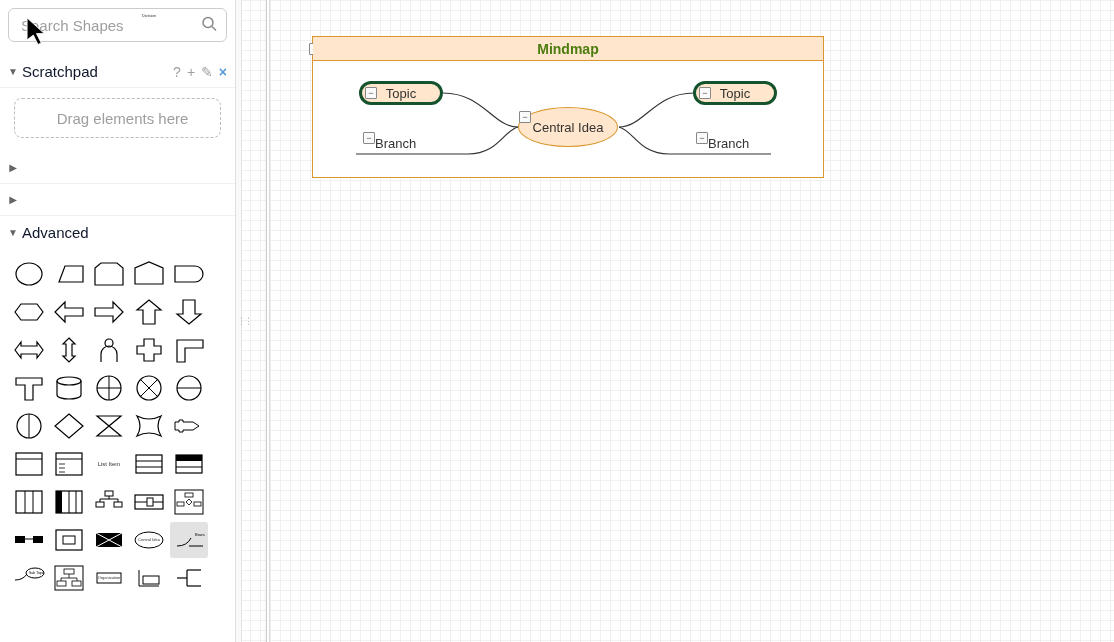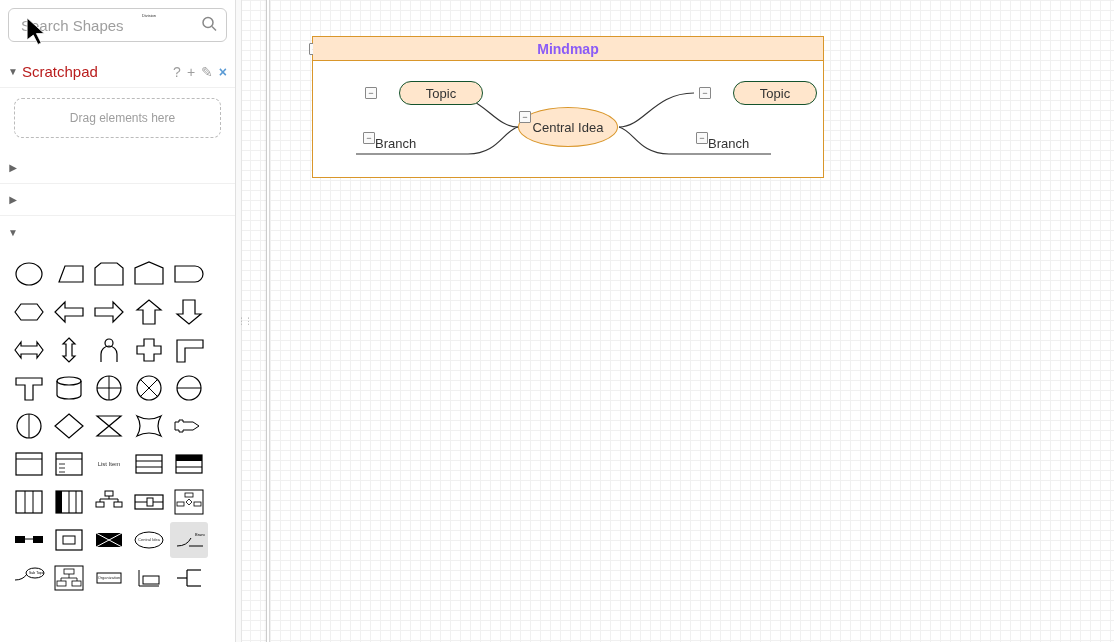--- a/index.html
+++ b/index.html
@@ -9,26 +9,26 @@
 .sidebar { position: absolute; left: 0; top: 0; width: 236px; height: 642px; background: #fff; border-right: 1px solid #e0e0e0; overflow: hidden; }
 .search-wrapper { padding: 8px; }
 .search-box { position: relative; width: 100%; }
 .search-input { width: 100%; height: 34px; border: 1px solid #ccc; border-radius: 6px; padding: 0 34px 0 12px; font-size: 15px; outline: none; color: #555; background: #fff; }
 .search-input::placeholder { color: #9e9e9e; }
 .search-icon { position: absolute; right: 10px; top: 50%; transform: translateY(-50%); color: #888; pointer-events: none; }
 
 .section-header { display: flex; align-items: center; height: 32px; padding: 0 8px; font-size: 15px; cursor: pointer; border-bottom: 1px solid #f0f0f0; }
 .section-header.clean { border-bottom: none; }
 .section-caret { width: 10px; display: inline-flex; justify-content: center; color: #666; font-size: 10px; margin-right: 4px; }
-.section-title { flex: 1; color: #b91c1c; }
+.section-title { flex: 1; color: #0f172a; }
 .section-tools { display: flex; gap: 6px; color: #9e9e9e; align-items: center; }
 .section-tools .tool { cursor: pointer; font-size: 14px; }
 .section-tools .close-x { color: #5b9bd5; font-weight: bold; }
 
-.scratchpad-drop { margin: 10px 14px 14px 14px; height: 40px; border: 1.5px dashed #bbb; border-radius: 8px; display: flex; align-items: center; justify-content: center; color: #9e9e9e; font-size: 12px; padding-left: 10px; }
+.scratchpad-drop { margin: 10px 14px 14px 14px; height: 40px; border: 1.5px dashed #bbb; border-radius: 8px; display: flex; align-items: center; justify-content: center; color: #9e9e9e; font-size: 15px; padding-left: 10px; }
 
 .shape-grid { padding: 8px 10px; display: grid; grid-template-columns: repeat(5, 38px); grid-auto-rows: 36px; gap: 2px 2px; }
 .shape-cell { display: flex; align-items: center; justify-content: center; cursor: move; border-radius: 3px; }
 .shape-cell.selected { background: #e2e2e2; }
 .shape-cell svg { width: 32px; height: 28px; }
 .shape-cell .tiny-label { font-size: 6px; text-align: center; line-height: 1; }
 
 
 .splitter { position: absolute; left: 236px; top: 0; width: 6px; height: 642px; background: #f9f9f9; border-right: 1px solid #e5e5e5; cursor: col-resize; }
 .splitter-handle { position: absolute; left: 1px; top: 50%; transform: translateY(-50%); font-size: 9px; color: #aaa; letter-spacing: -2px; }
@@ -39,23 +39,23 @@
   linear-gradient(to right, #f0f0f0 1px, transparent 1px),
   linear-gradient(to bottom, #f0f0f0 1px, transparent 1px),
   linear-gradient(to right, #e0e0e0 1px, transparent 1px),
   linear-gradient(to bottom, #e0e0e0 1px, transparent 1px);
   background-size: 10px 10px, 10px 10px, 40px 40px, 40px 40px;
   background-position: 28px 0, 28px 0, 28px 0, 28px 0;
 }
 .paper-edge { position: absolute; left: 24px; top: 0; bottom: 0; width: 4px; background: #fff; border-left: 1px solid #ccc; border-right: 1px solid #d8d8d8; box-shadow: -1px 0 2px rgba(0,0,0,0.05); }
 
 .mindmap { position: absolute; left: 70px; top: 36px; width: 512px; height: 142px; border: 1px solid #d9962a; background: #fff; }
-.mindmap-title { height: 24px; background: #ffe6cc; border-bottom: 1px solid #d9962a; display: flex; align-items: center; justify-content: center; font-weight: bold; font-size: 14px; color: #8b5cf6; position: relative; }
+.mindmap-title { height: 24px; background: #ffe6cc; border-bottom: 1px solid #d9962a; display: flex; align-items: center; justify-content: center; font-weight: bold; font-size: 14px; color: #4d7c0f; position: relative; }
 .mindmap-body { position: relative; height: calc(100% - 24px); }
-.topic-pill { position: absolute; width: 84px; height: 24px; background: #ffe6cc; border: 1px solid #14532d; border-radius: 12px; display: flex; align-items: center; justify-content: center; font-size: 13px; margin-left: 40px; }
+.topic-pill { position: absolute; width: 84px; height: 24px; background: #ffe6cc; border: 3px solid #14532d; border-radius: 12px; display: flex; align-items: center; justify-content: center; font-size: 13px; }
 .central-idea { position: absolute; width: 100px; height: 40px; background: #ffe6cc; border: 1px solid #d9962a; border-radius: 50%; display: flex; align-items: center; justify-content: center; font-size: 13px; }
 .branch-label { position: absolute; font-size: 13px; }
 .branch-label.right { text-align: left; }
 .collapse-btn { position: absolute; width: 12px; height: 12px; background: #fafafa; border: 1px solid #888; display: flex; align-items: center; justify-content: center; font-size: 9px; line-height: 1; cursor: pointer; color: #555; border-radius: 1px; }
 .cursor-arrow { position: absolute; width: 14px; height: 18px; pointer-events: none; }
 </style>
 </head>
 <body>
 
 <div class="sidebar">
@@ -89,20 +89,21 @@
   <div class="section-header">
     <span class="section-caret">▶</span>
   </div>
 
   <div class="section-header">
     <span class="section-caret">▶</span>
   </div>
 
   <div class="section-header clean">
     <span class="section-caret">▼</span>
+    <span class="section-title">Advanced</span>
   </div>
 
   <div class="shape-grid">
 
     <div class="shape-cell">
         <svg>
           <ellipse cx="16" cy="14" rx="13" ry="11" fill="none" stroke="#000" stroke-width="1.2"></ellipse>
         </svg>
       </div>
     <div class="shape-cell">

